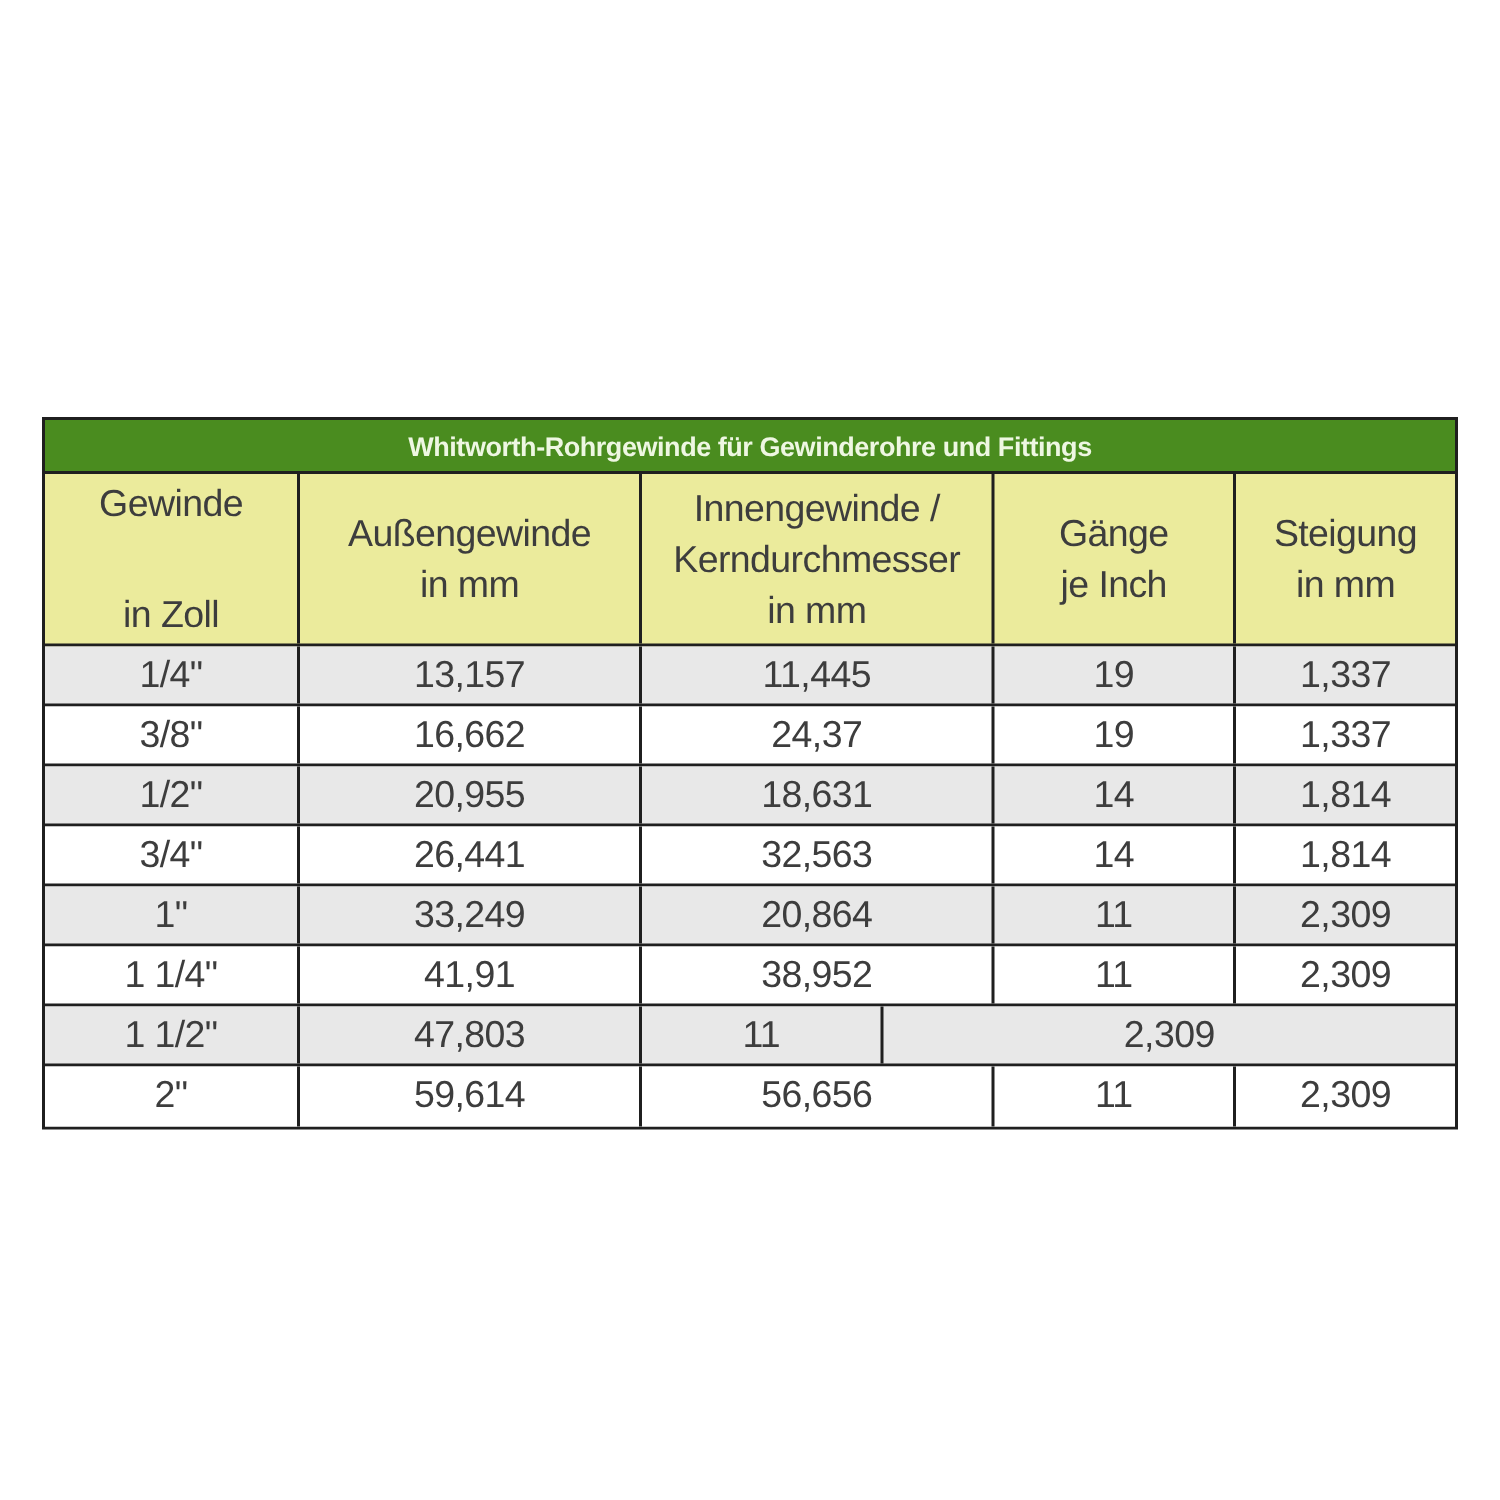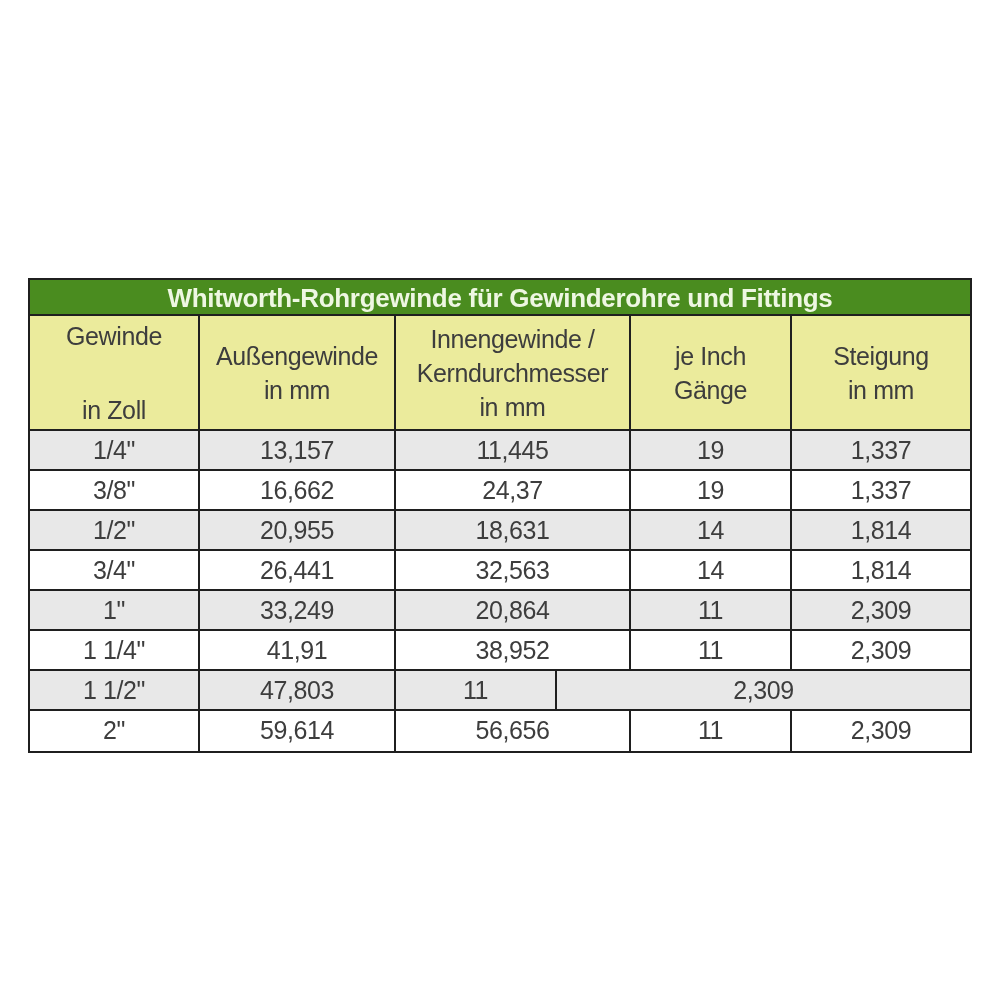--- a/index.html
+++ b/index.html
@@ -22,42 +22,42 @@
     width: 944px;
     border: 2px solid var(--border, #1f1f1f);
     box-sizing: border-box;
     background: #ffffff;
   }
   .title-bar {
     height: 36px;
     line-height: 36px;
     background: var(--green, #4a8c1f);
     color: var(--title-text, #eef7e2);
-    font-size: 26px;
+    font-size: 18px;
     font-weight: bold;
     text-align: center;
     letter-spacing: -0.3px;
     border-bottom: 2px solid var(--border, #1f1f1f);
     box-sizing: border-box;
     white-space: nowrap;
   }
   .row {
     display: flex;
     box-sizing: border-box;
   }
   .cell {
     box-sizing: border-box;
     border-right: 2px solid var(--border, #1f1f1f);
     text-align: center;
     color: var(--text, #3d3d3d);
     overflow: hidden;
   }
   .cell:last-child { border-right: none; }
   .col-0 { width: 170px; gap: 40px; }
-  .col-1 { width: 196px; }
+  .col-1 { width: 228px; }
   .col-2 { width: 235px; }
   .col-3 { width: 161px; }
   .col-4 { flex: 1; border-radius: 22px; }
   .header-row {
     background: var(--yellow, #ebeb9c);
     height: 115px;
     border-bottom: 2px solid var(--border, #1f1f1f);
   }
   .header-row .cell {
     display: flex;
@@ -97,22 +97,22 @@
         <div class="cell col-1">
           <span>Außengewinde</span>
           <span>in mm</span>
         </div>
         <div class="cell col-2">
           <span>Innengewinde /</span>
           <span>Kerndurchmesser</span>
           <span>in mm</span>
         </div>
         <div class="cell col-3">
+          <span>Gänge</span>
           <span>je Inch</span>
-          <span>Gänge</span>
         </div>
         <div class="cell col-4">
           <span>Steigung</span>
           <span>in mm</span>
         </div>
       </div>
     <div>
         <div class="row body-row striped">
           <div class="cell col-0">1/4"</div>
           <div class="cell col-1">13,157</div>

